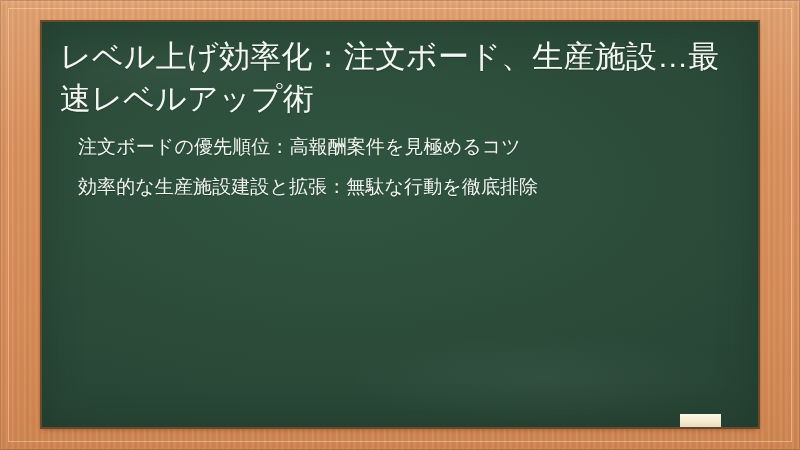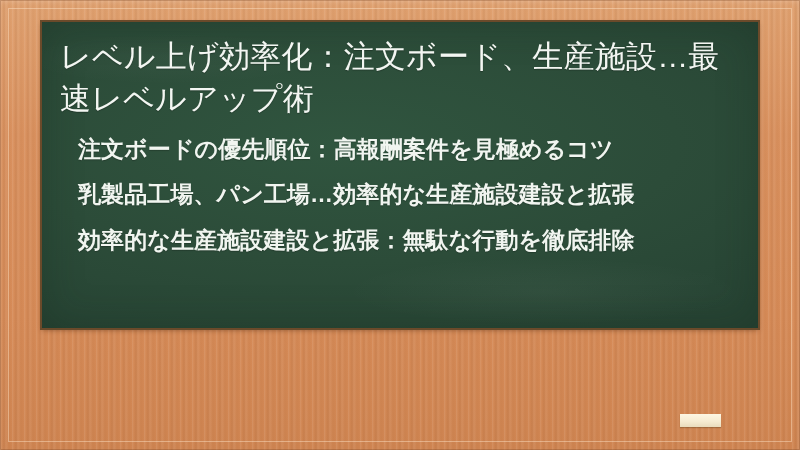--- a/index.html
+++ b/index.html
@@ -57,21 +57,21 @@
     border: 1px solid rgba(255,228,200,0.45);
     pointer-events: none;
   }
 
   
   #board {
     position: absolute;
     left: 42px;
     top: 22px;
     width: 716px;
-    height: 306px;
+    height: 405px;
     box-sizing: border-box;
     background:
       radial-gradient(ellipse 85% 70% at 42% 40%, #30553f 0%, #2c4c39 55%, #274434 100%);
     box-shadow:
       0 0 0 2px #6b4a2a,
       0 2px 5px rgba(60,28,8,0.45),
       inset 0 0 40px rgba(20,40,28,0.30);
     overflow: hidden;
   }
 
@@ -109,23 +109,23 @@
   }
 
   #topic-list {
     list-style: none;
     margin: 0;
     padding: 14px 22px 0 36px;
   }
 
   #topic-list li {
     color: #f1f5f0;
-    font-size: 23px;
+    font-size: 19px;
     line-height: 1.38;
-    font-weight: 700;
+    font-weight: 400;
     letter-spacing: 0.1px;
     margin: 0 0 14px 0;
     text-shadow: 0 1px 1px rgba(0,0,0,0.22);
   }
   #topic-list li:last-child { margin-bottom: 0; }
 
   
   #chalk-stick {
     position: absolute;
     left: 680px;
@@ -144,21 +144,20 @@
 
   <div id="bevel"></div>
 
   <div id="board">
     <div id="content">
 
       <h1 id="page-title">レベル上げ効率化：注文ボード、生産施設…最速レベルアップ術</h1>
 
       <ul id="topic-list">
         <li>注文ボードの優先順位：高報酬案件を見極めるコツ</li>
-        <li>乳製品工場、パン工場…効率的な生産施設建設と拡張</li>
         <li>効率的な生産施設建設と拡張：無駄な行動を徹底排除</li>
       </ul>
 
     </div>
   </div>
 
   <div id="chalk-stick"></div>
 
 </div>
 

